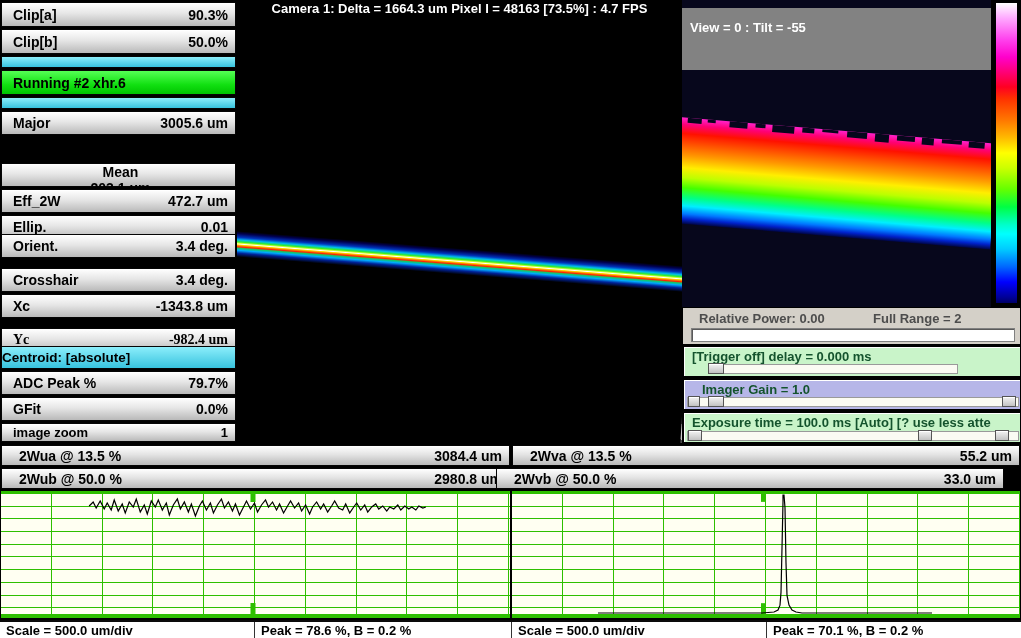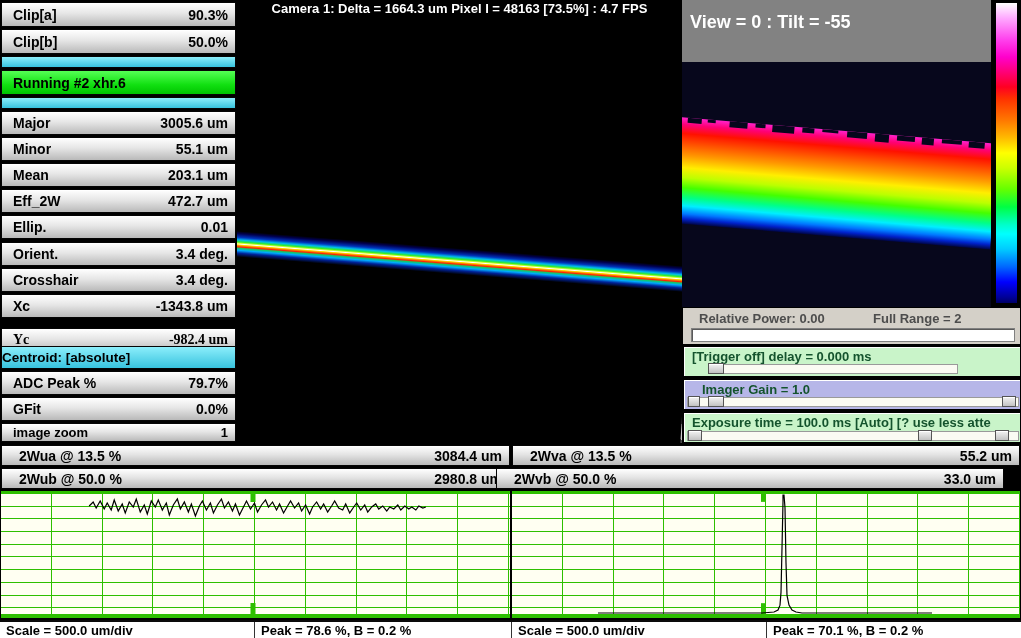--- a/index.html
+++ b/index.html
@@ -51,22 +51,22 @@
       #002299 85%, rgba(0,0,64,0) 100%);
   }
   #crosshair-line {
     position:absolute; left:457px; top:16px; width:2px; height:430px;
     transform:rotate(3.7deg); transform-origin:center center;
     background:repeating-linear-gradient(180deg,#c9c9c9 0 16px,#4a4a4a 16px 24px);
   }
   
   #view3d { position:absolute; left:682px; top:0; width:309px; height:307px; background:#07071c; overflow:hidden; }
   #view3d-header {
-    position:absolute; left:0; top:0; width:100%; height:62px; background:#828282;
-    color:#fff; font-weight:bold; font-size:18px; padding:12px 0 0 8px;
+    position:absolute; left:0; top:8px; width:100%; height:62px; background:#828282;
+    color:#fff; font-weight:bold; font-size:13px; padding:12px 0 0 8px;
   }
   #band {
     position:absolute; left:-4px; top:117px; width:322px; height:106px;
     transform:rotate(4.8deg); transform-origin:top left;
     background:linear-gradient(180deg,
       #ff22cc 0px,#ff0077 7px,#ff1100 16px,#ff5500 27px,#ff9900 38px,
       #ffee00 50px,#bbff00 60px,#44ff00 70px,#00ff88 80px,#00eeff 88px,
       #0077ff 96px,#0022cc 101px,#000544 106px);
   }
   .nt { position:absolute; top:0; background:#07071c; }
@@ -145,37 +145,33 @@
   </div>
   <div class="strip" style="top:56px;height:12px;"></div>
   <div class="grow" style="top:70px;height:25px;">
     <span>Running #2 xhr.6</span>
   </div>
   <div class="strip" style="top:97px;height:12px;"></div>
   <div class="mrow" style="top:111px;height:24px;">
     <span class="lbl">Major</span>
     <span class="val">3005.6 um</span>
   </div>
-  <div class="mrow" style="top:137px;height:24px;">
-    <span class="lbl">Minor</span>
-    <span class="val">55.1 um</span>
-  </div>
-  <div class="mrow" style="top:163px;height:24px;">
+  <div class="mrow" style="top:163px;height:24px;flex-direction:column;">
     <span class="lbl">Mean</span>
     <span class="val">203.1 um</span>
   </div>
   <div class="mrow" style="top:189px;height:24px;">
     <span class="lbl">Eff_2W</span>
     <span class="val">472.7 um</span>
   </div>
   <div class="mrow" style="top:215px;height:24px;">
     <span class="lbl">Ellip.</span>
     <span class="val">0.01</span>
   </div>
-  <div class="mrow" style="top:242px;height:24px;">
+  <div class="mrow" style="top:234px;height:24px;">
     <span class="lbl">Orient.</span>
     <span class="val">3.4 deg.</span>
   </div>
   <div class="mrow" style="top:268px;height:24px;">
     <span class="lbl">Crosshair</span>
     <span class="val">3.4 deg.</span>
   </div>
   <div class="mrow" style="top:294px;height:24px;">
     <span class="lbl">Xc</span>
     <span class="val">-1343.8 um</span>

